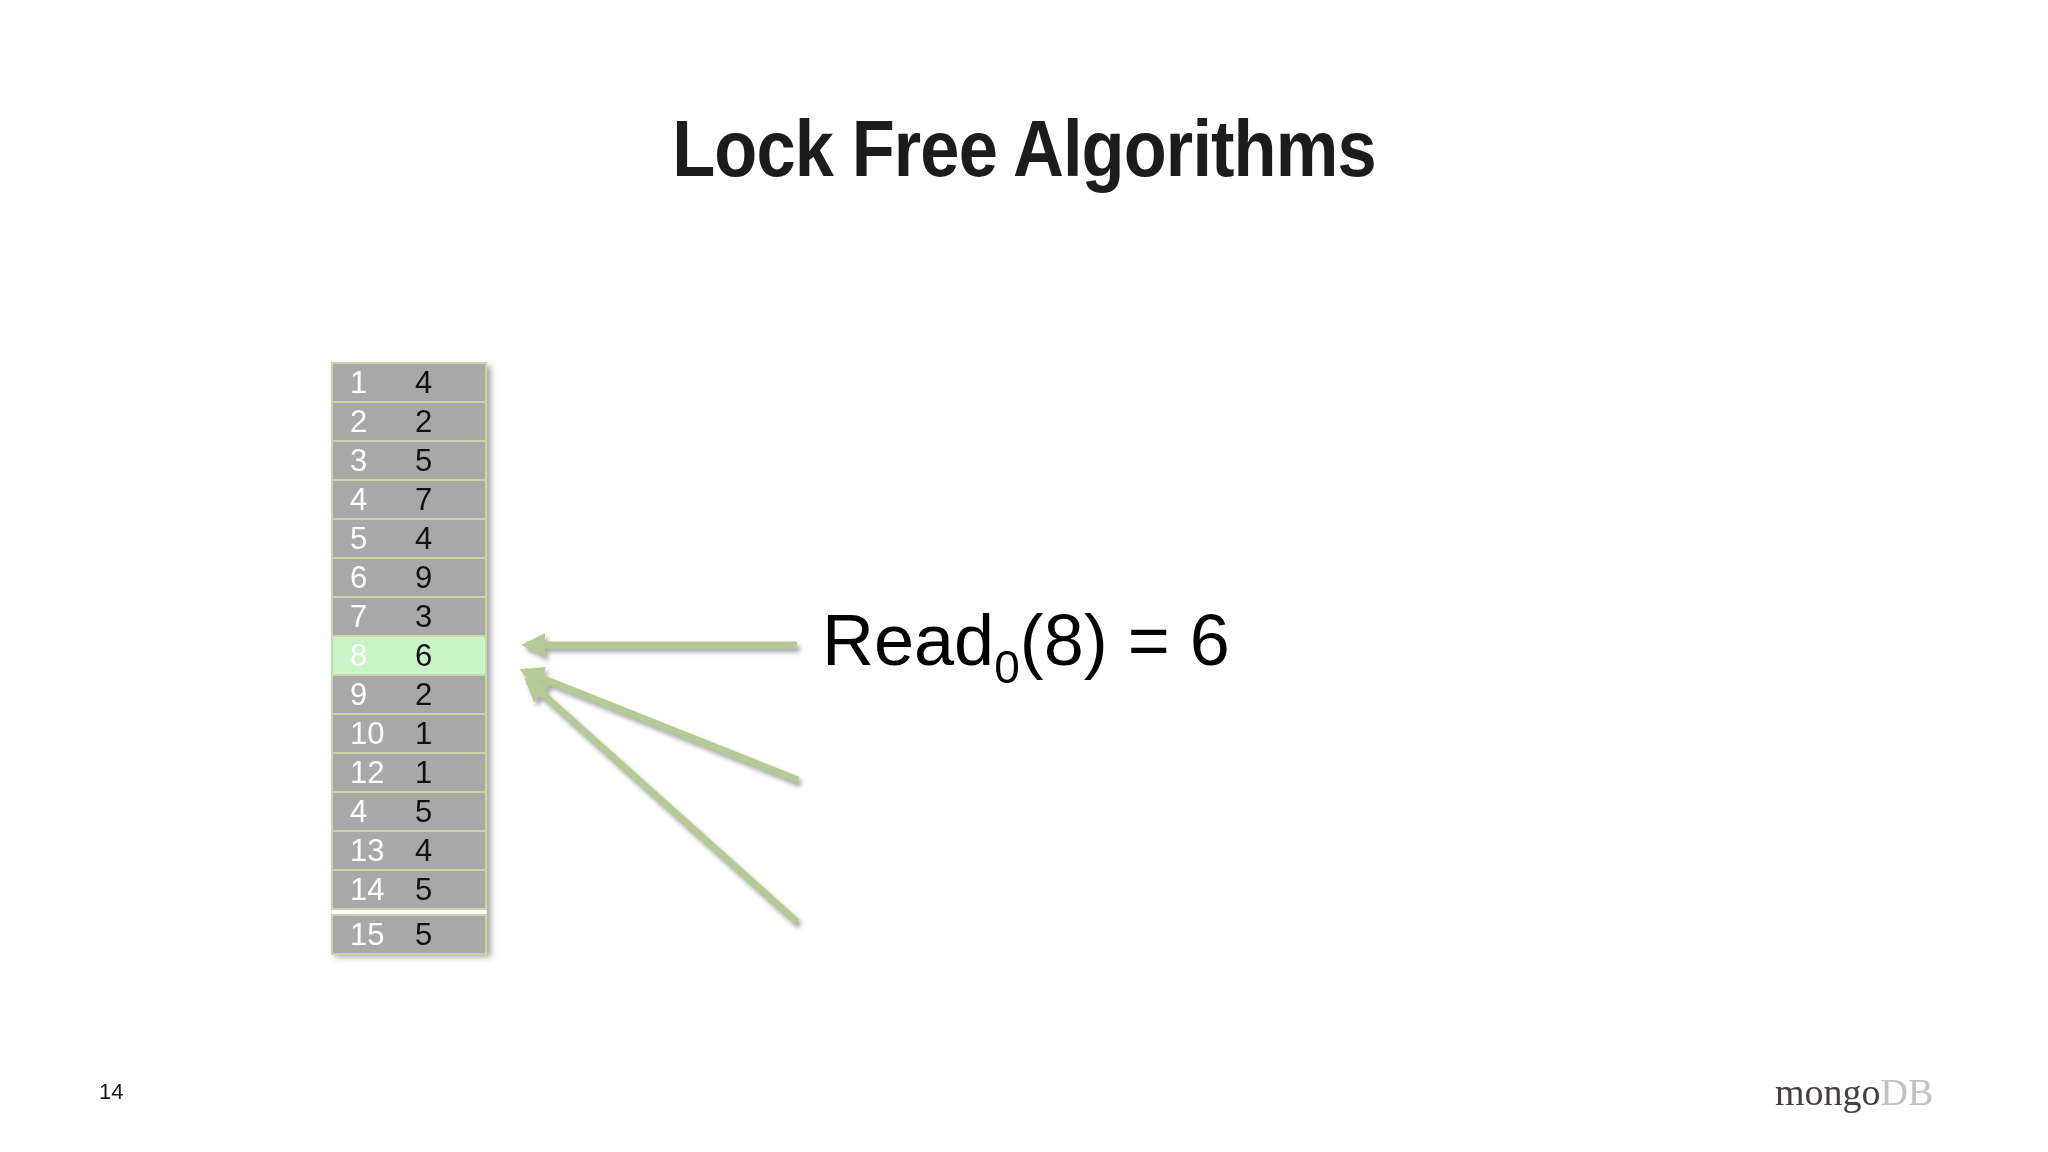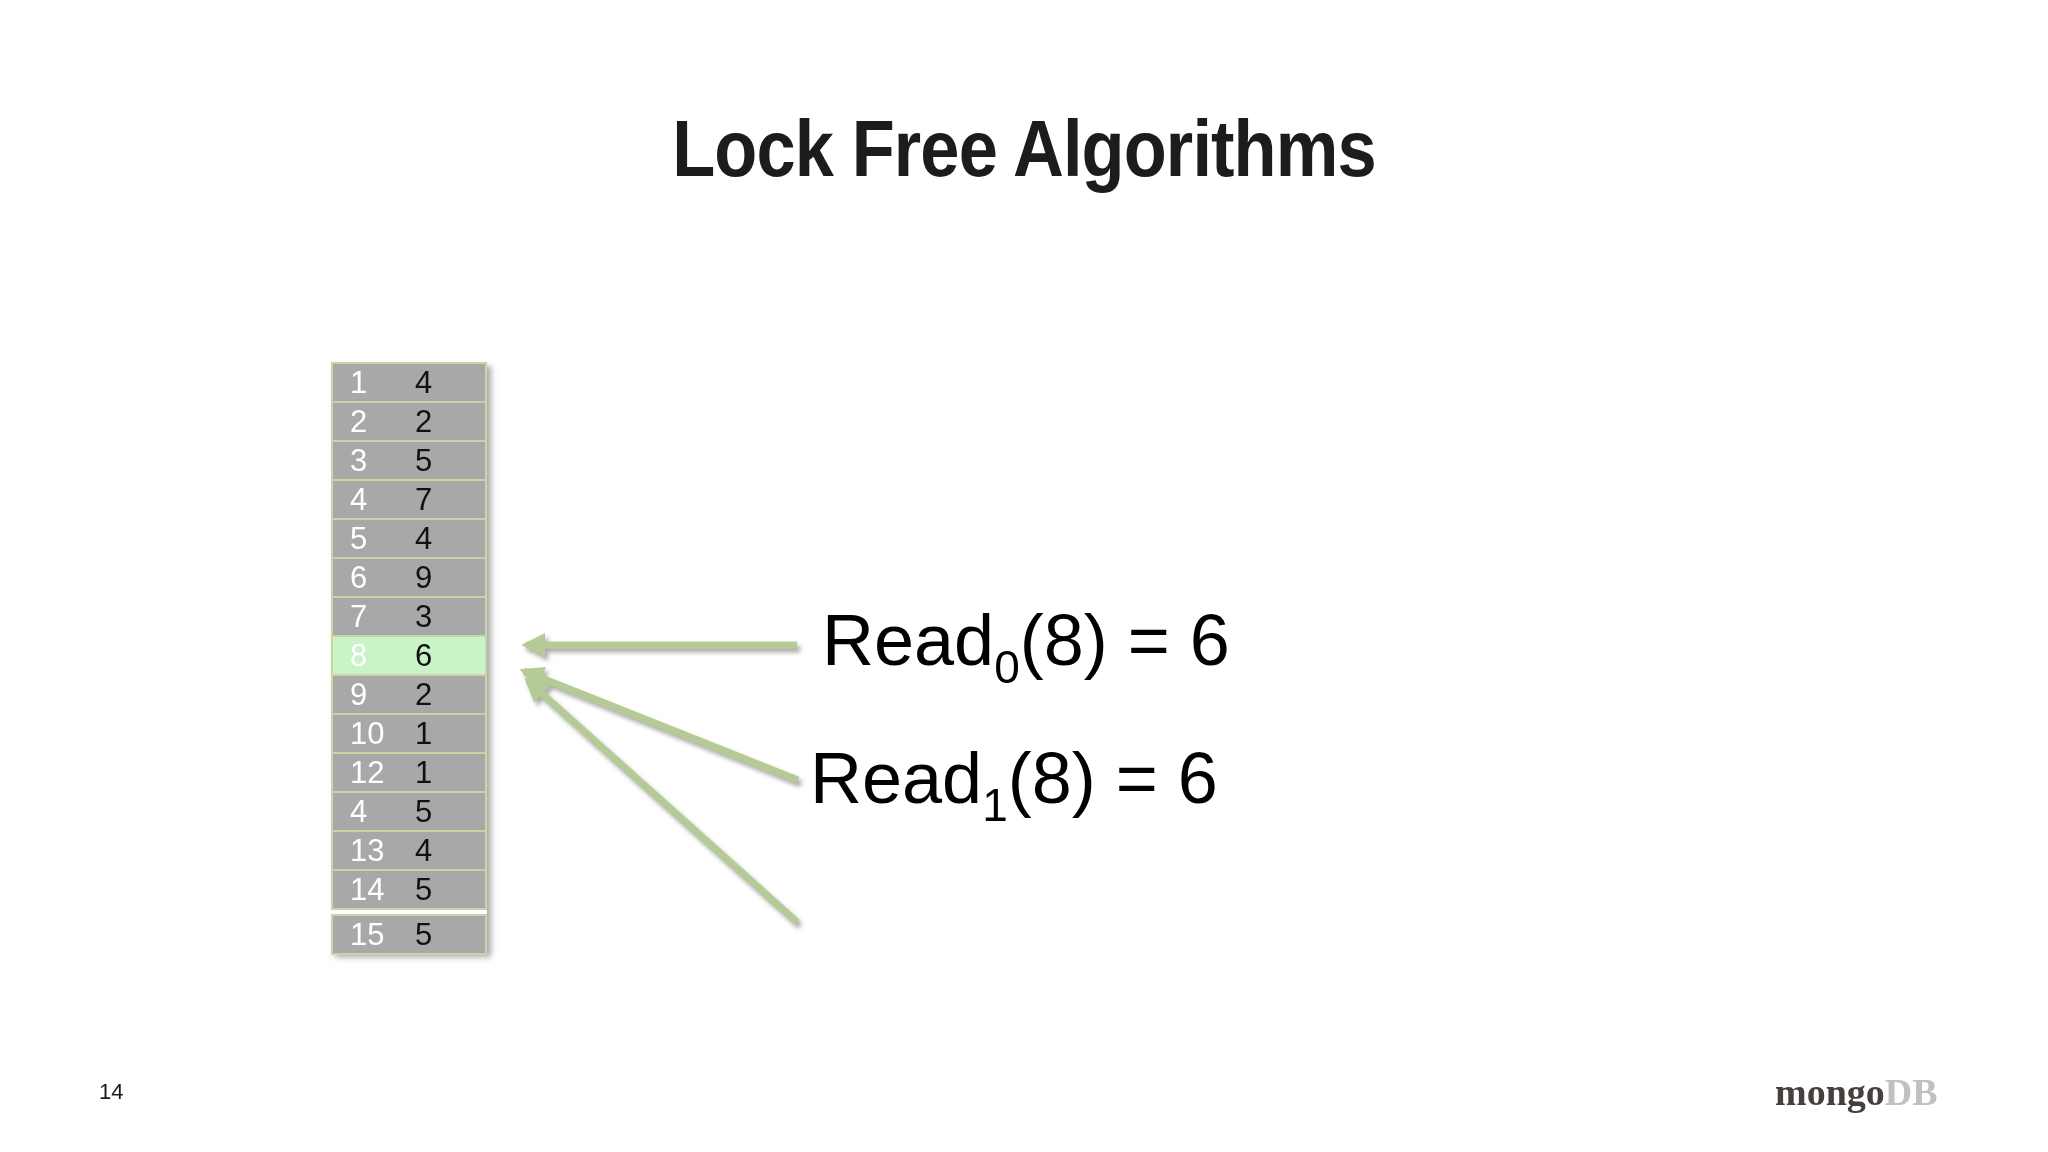--- a/index.html
+++ b/index.html
@@ -102,21 +102,21 @@
     position: absolute;
     left: 99px; top: 1081px;
     font-size: 22px;
     color: #1a1a1a;
     line-height: 1;
   }
   .mongodb-logo {
     position: absolute;
     left: 1775px; top: 1073px;
     font-family: "Liberation Serif", serif;
-    font-weight: bold;
+    font-weight: normal;
     font-size: 38px;
     line-height: 1;
     white-space: nowrap;
   }
   .logo-mongo { color: var(--logo_dark); }
   .logo-db { color: var(--logo_light); }
 </style>
 </head>
 <body>
 
@@ -196,23 +196,20 @@
     <g class="arrow-group">
       <line x1="797" y1="645" x2="526" y2="645" marker-end="url(#arrowhead)"></line>
       <line x1="798" y1="780" x2="524" y2="671" marker-end="url(#arrowhead)"></line>
       <line x1="797" y1="922" x2="528" y2="681" marker-end="url(#arrowhead)"></line>
     </g>
   </svg>
 
   <div class="read-line read-0">
     <span>Read</span><span class="subscript">0</span><span>(8) = 6</span>
   </div>
-  <div class="read-line read-1">
-    <span>Read</span><span class="subscript">1</span><span>(8) = 6</span>
-  </div>
 
   <div class="page-number">14</div>
 
   <div class="mongodb-logo">
     <span class="logo-mongo">mongo</span><span class="logo-db">DB</span>
   </div>
 
 </div>
 
 </body></html>

